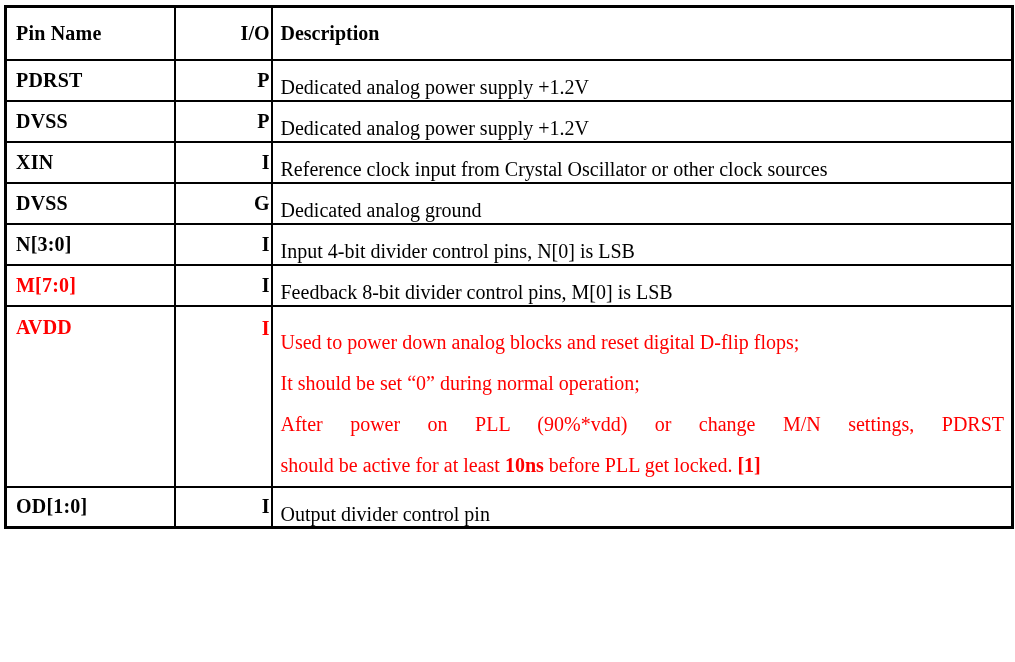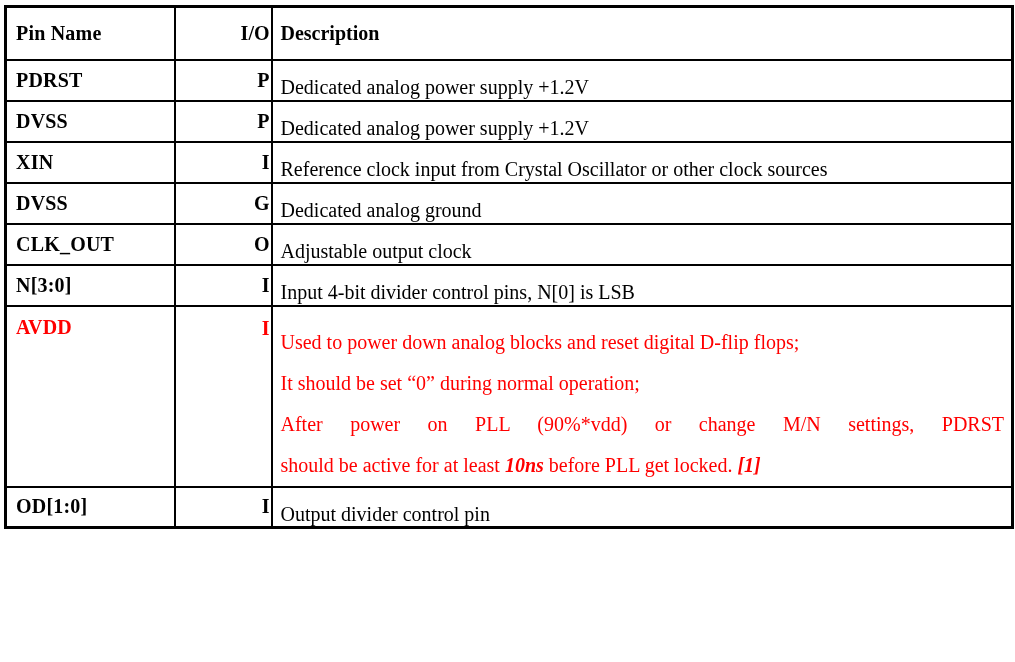--- a/index.html
+++ b/index.html
@@ -70,21 +70,21 @@
   tr.tall td.desc .line {
     line-height: 41px;
     white-space: nowrap;
   }
   tr.tall td.desc .line.justify {
     white-space: normal;
     text-align: justify;
     text-align-last: justify;
   }
   .red { color: #FF0000; }
-  .b { font-weight: bold; font-style: italic; }
+  .b { font-weight: bold; }
 </style>
 </head>
 <body>
 
 <div class="page">
   <table class="pin-table">
     <colgroup>
         <col class="c1">
         <col class="c2">
         <col class="c3">
@@ -111,28 +111,28 @@
         <td class="pin">XIN</td>
         <td class="io">I</td>
         <td class="desc">Reference clock input from Crystal Oscillator or other clock sources</td>
       </tr>
       <tr class="std">
         <td class="pin">DVSS</td>
         <td class="io">G</td>
         <td class="desc">Dedicated analog ground</td>
       </tr>
       <tr class="std">
-        <td class="pin">CLK_OUT</td>
-        <td class="io">O</td>
-        <td class="desc">Adjustable output clock</td>
-      </tr>
-      <tr class="std">
         <td class="pin">N[3:0]</td>
         <td class="io">I</td>
         <td class="desc">Input 4-bit divider control pins, N[0] is LSB</td>
+      </tr>
+      <tr class="std">
+        <td class="pin red">M[7:0]</td>
+        <td class="io">I</td>
+        <td class="desc">Feedback 8-bit divider control pins, M[0] is LSB</td>
       </tr>
       <tr class="tall">
         <td class="pin red">AVDD</td>
         <td class="io red">I</td>
         <td class="desc red">
           <div class="line">Used to power down analog blocks and reset digital D-flip flops;</div>
           <div class="line">It should be set “0” during normal operation;</div>
           <div class="line justify">After power on PLL (90%*vdd) or change M/N settings, PDRST</div>
           <div class="line"><span>should be active for at least </span><span class="b">10ns</span><span> before PLL get locked. </span><span class="b">[1]</span></div>
         </td>

